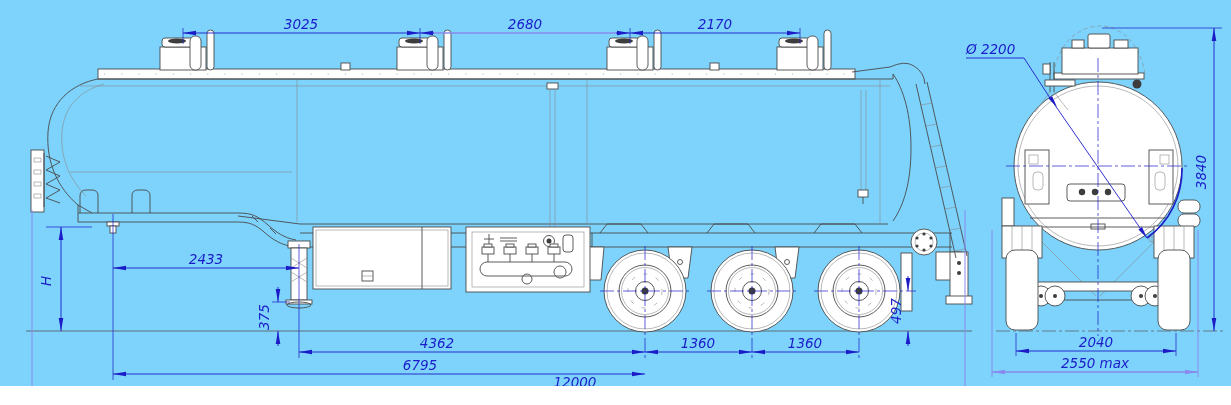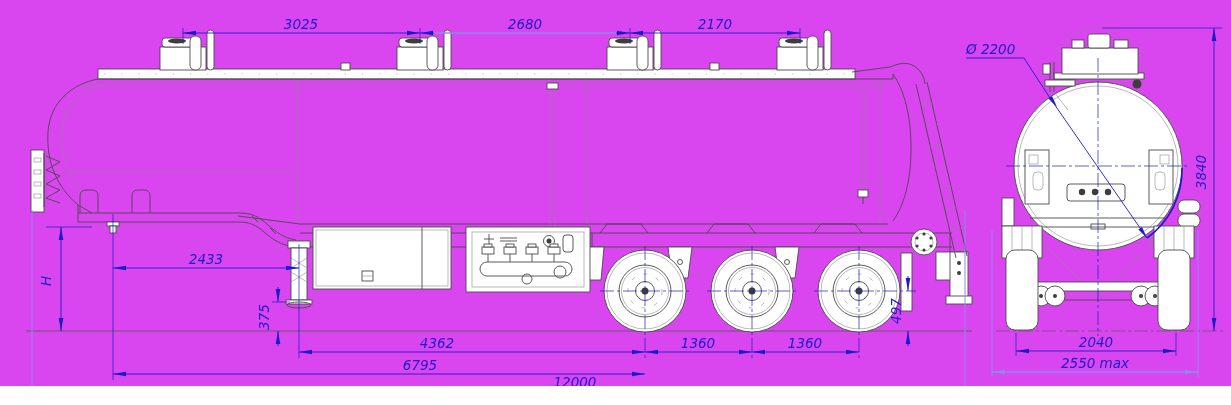--- a/index.html
+++ b/index.html
@@ -1,16 +1,16 @@
 <!DOCTYPE html>
 <html><head>
 <meta charset="utf-8">
 <style>
   html,body{margin:0;padding:0;background:#fff;}
-  .stage{position:relative;width:1231px;height:386px;background:#d946ef;overflow:hidden;
+  .stage{position:relative;width:1231px;height:386px;background:#7dd3fc;overflow:hidden;
          font-family:"DejaVu Sans",sans-serif;}
   
   .k  {stroke:#4a4a4a;fill:none;stroke-width:0.9;}
   .k2 {stroke:#4a4a4a;fill:#fff;stroke-width:0.9;}
   .kt {stroke:#8a8a8a;fill:none;stroke-width:0.6;}
   .kf {fill:#3d3d3d;stroke:none;}
   .clk{stroke:#5a5a5a;stroke-width:0.7;stroke-dasharray:14 3 3 3;fill:none;}
   
   .d  {stroke:#1b1bc8;fill:none;stroke-width:0.9;}
   .de {stroke:#1b1bc8;fill:none;stroke-width:0.7;}

